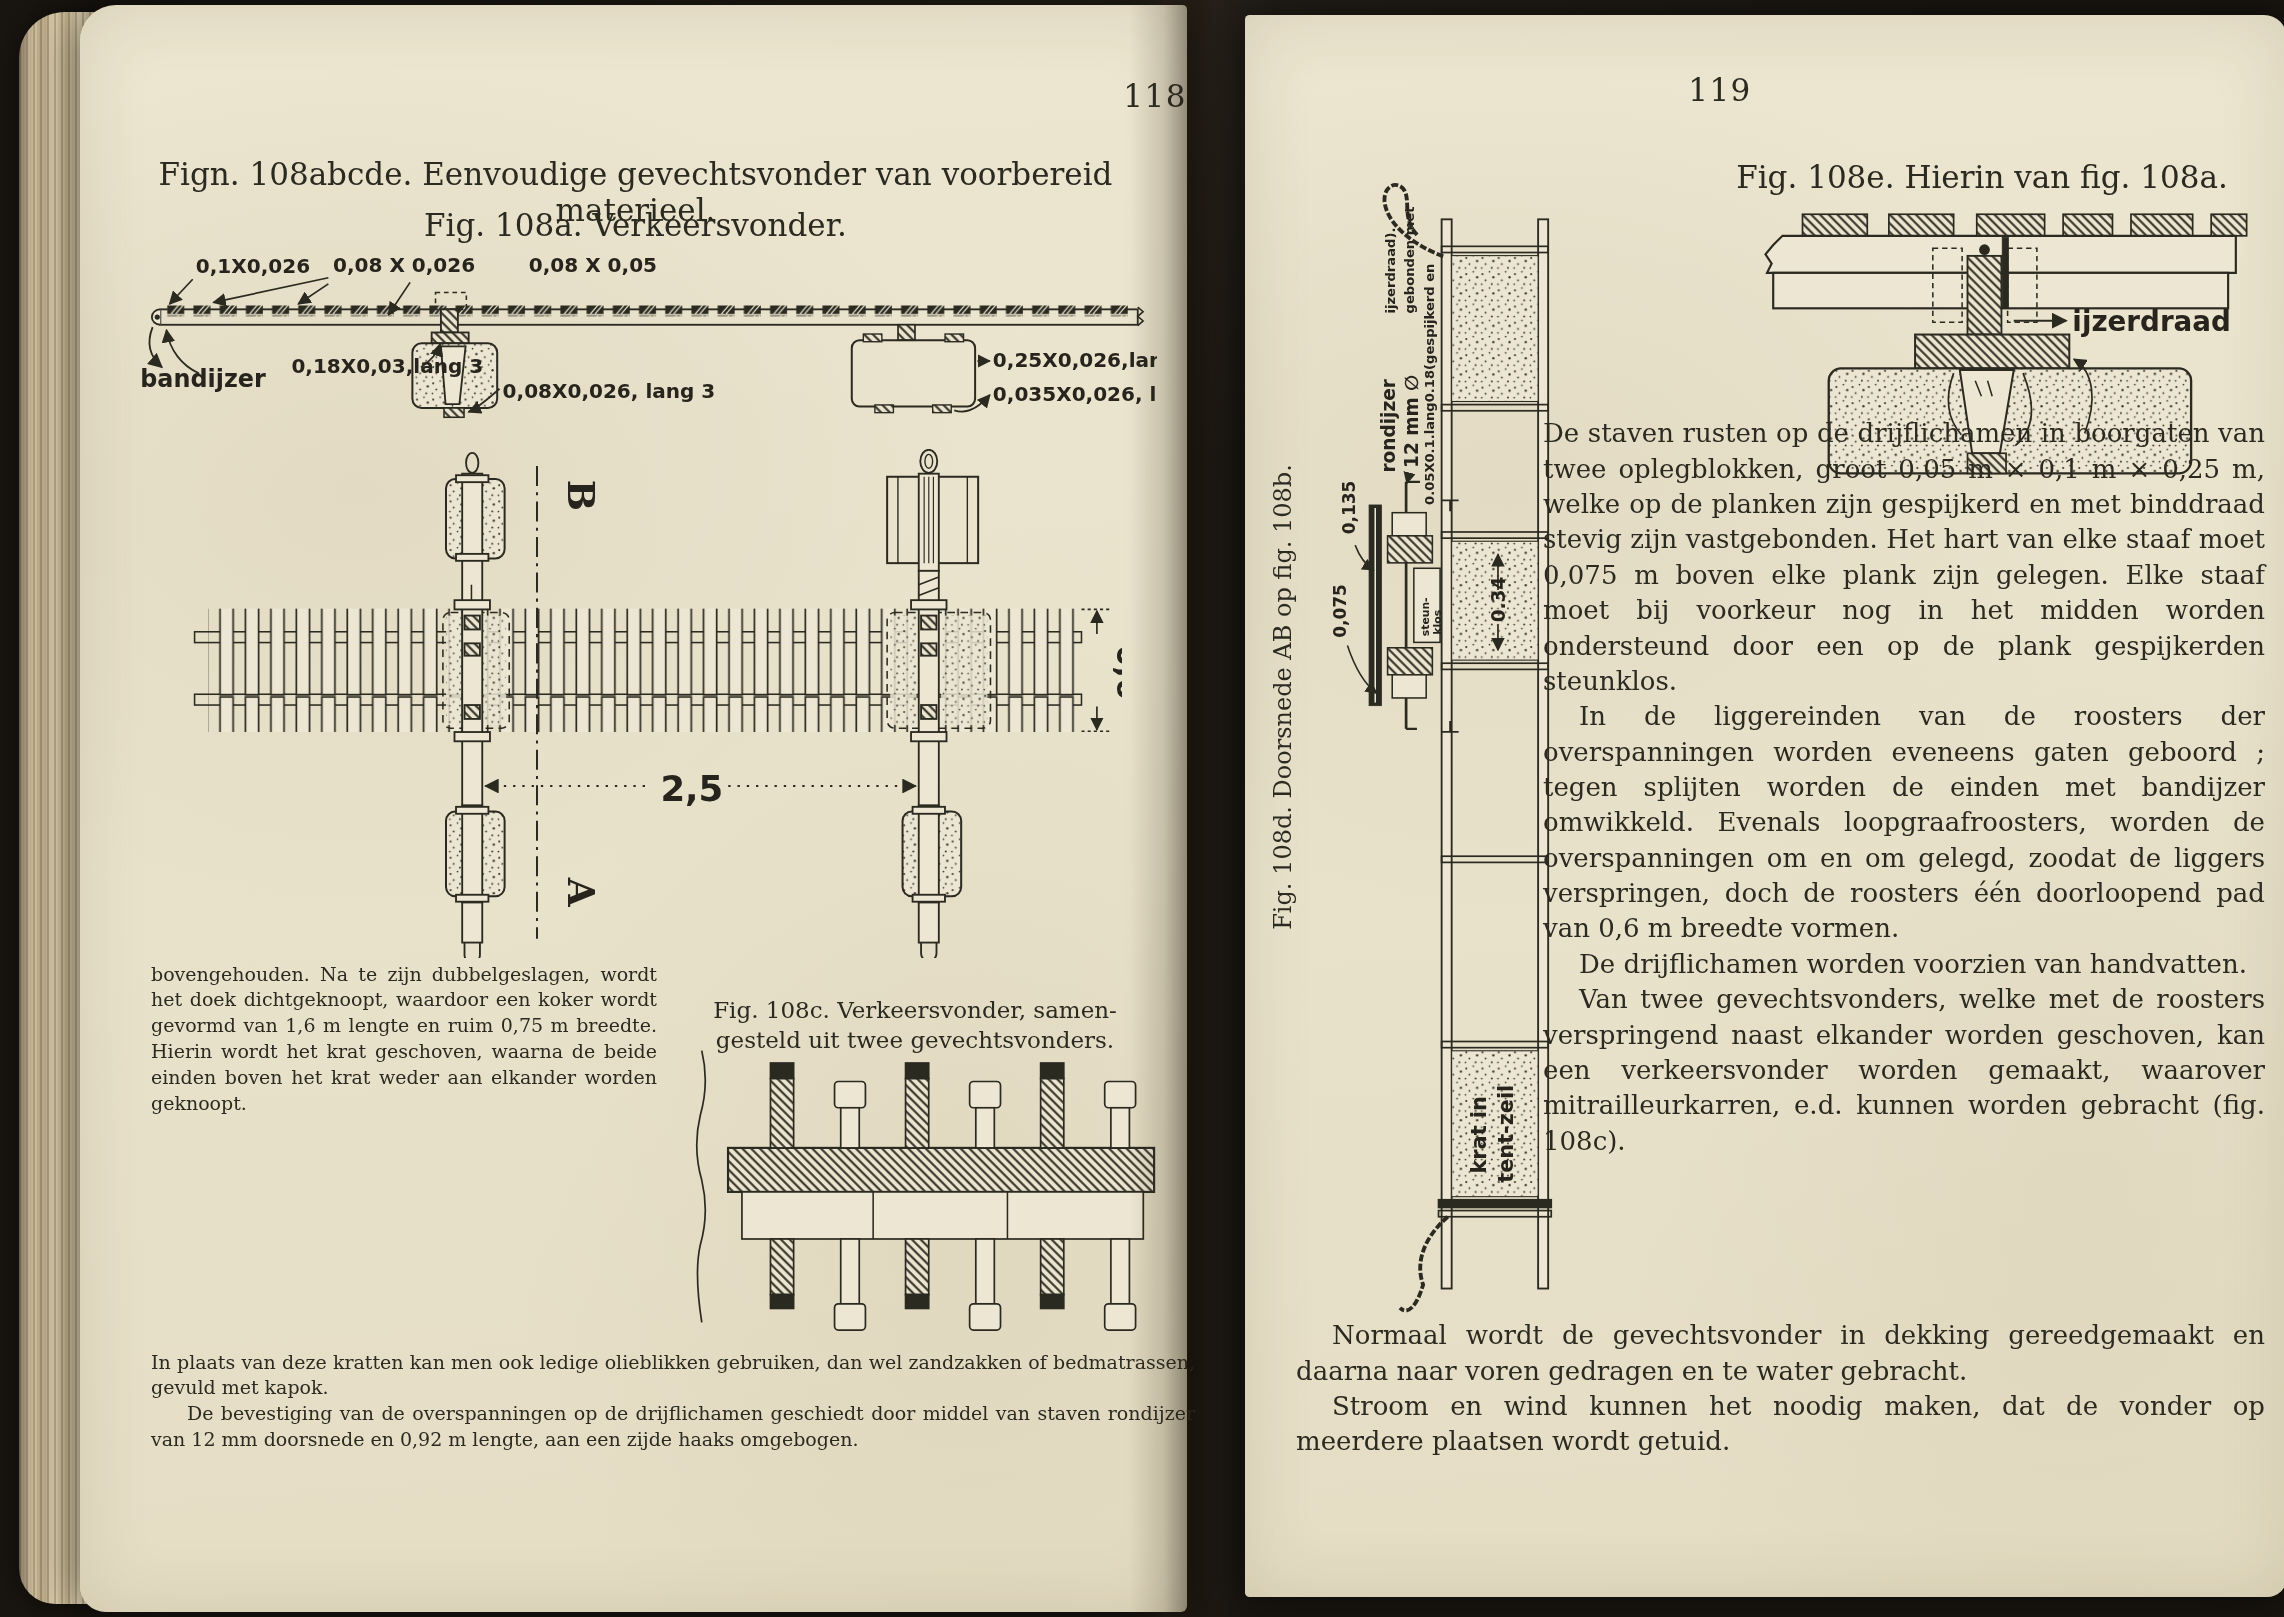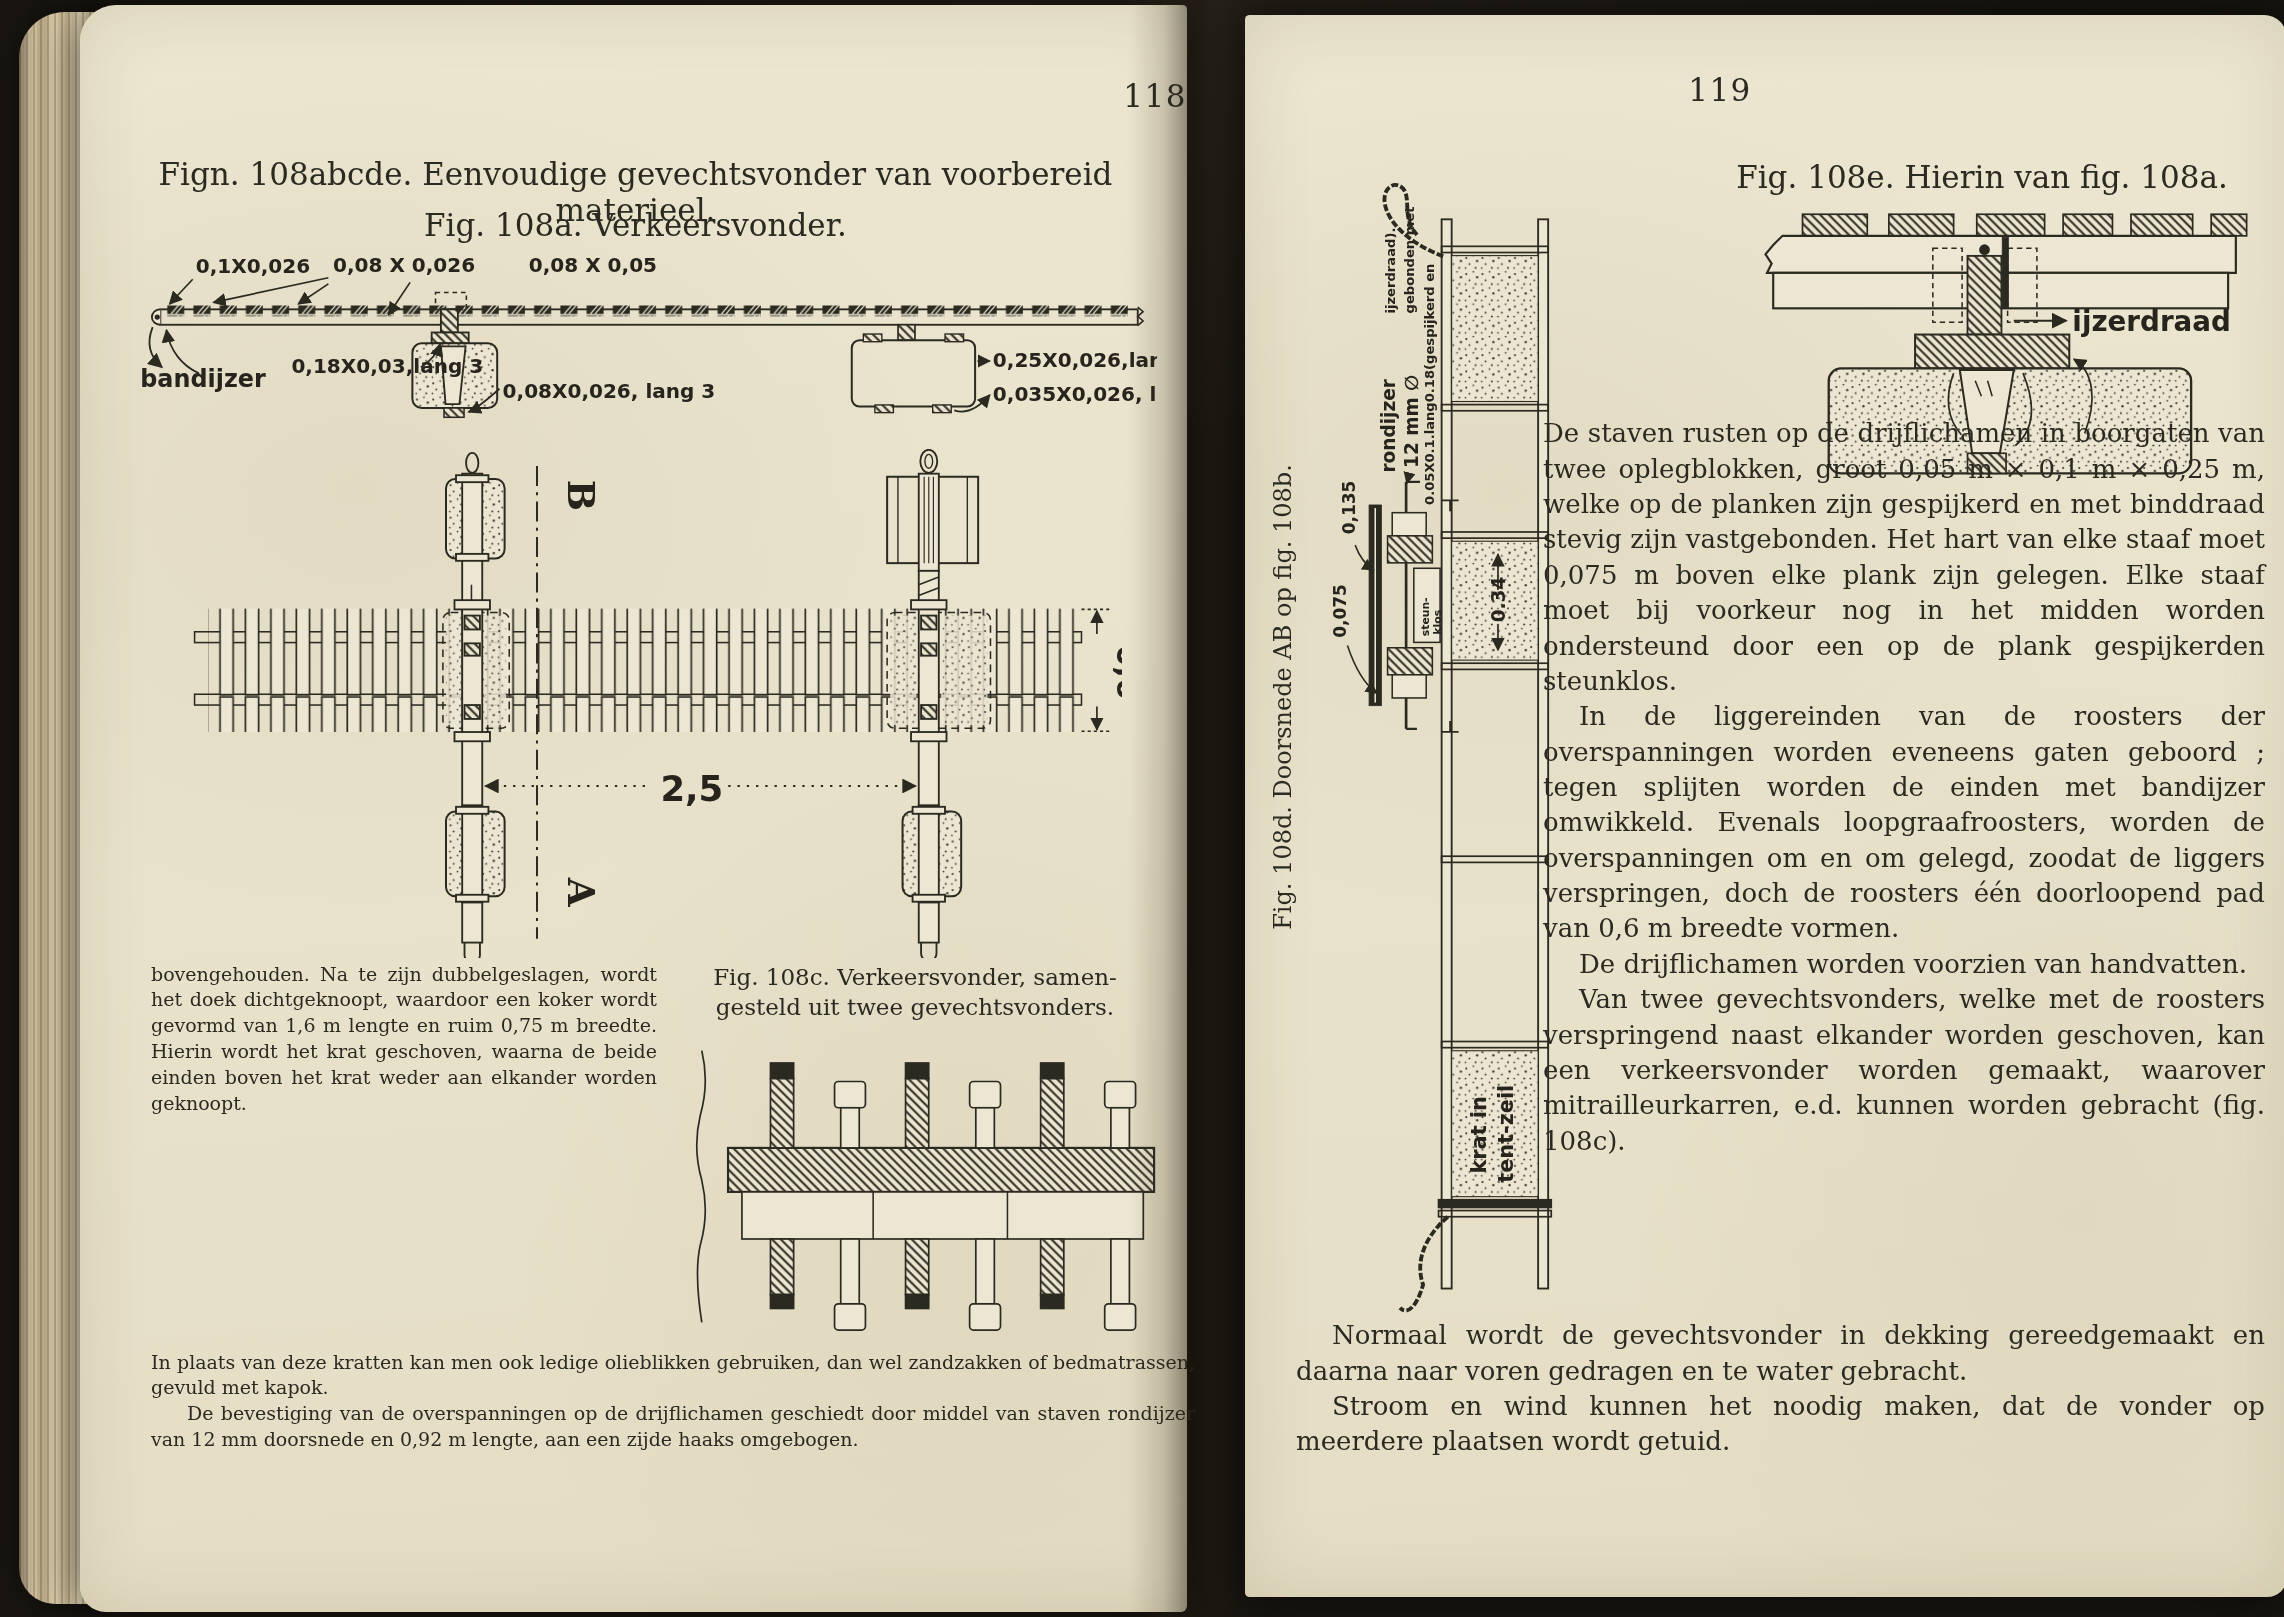--- a/index.html
+++ b/index.html
@@ -39,21 +39,21 @@
   #gutter{
     left:1129px;top:0;width:116px;height:1617px;position:absolute;z-index:6;pointer-events:none;
     background:linear-gradient(90deg, rgba(56,45,28,0) 0%, rgba(56,45,28,.16) 30%, rgba(33,26,14,.42) 51%, rgba(56,45,28,.14) 72%, rgba(56,45,28,0) 100%);
   }
   .abs{position:absolute;}
   .pageno{font-size:31px;letter-spacing:1.5px;text-align:center;width:100%;}
   .caption{font-size:31px;text-align:center;}
   .bodytext{font-size:19px;line-height:1.36;text-align:justify;}
   .bodytext-r{font-size:26px;line-height:1.36;text-align:justify;}
   .indent{text-indent:36px;}
-  .figcap2{font-size:23px;line-height:1.34;text-align:center;}
+  .figcap2{font-size:23px;line-height:1.34;text-align:center;margin-top:33px;}
   .rotcap{transform:rotate(-90deg);text-align:center;font-size:24px;}
   svg text{font-family:"DejaVu Sans", sans-serif;font-weight:bold;fill:#26241d;}
   svg .ser{font-family:"DejaVu Serif", serif;}
 </style>
 </head>
 <body>
 
 <svg width="0" height="0" style="position:absolute" aria-hidden="true">
   <defs>
     <pattern id="hatch" patternUnits="userSpaceOnUse" width="8" height="8" patternTransform="rotate(45)">

